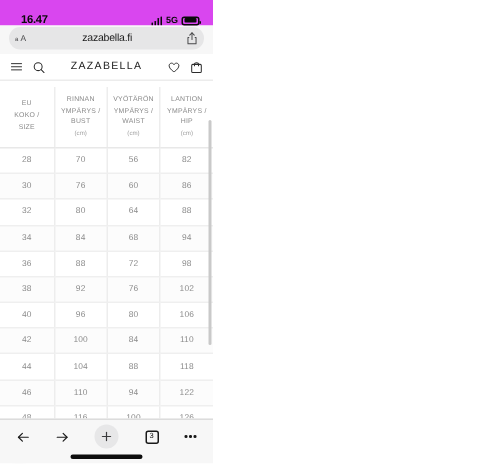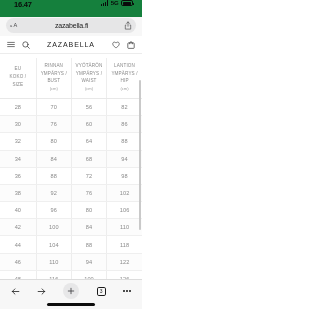--- a/index.html
+++ b/index.html
@@ -8,22 +8,22 @@
     background:#fff;
     font-family:"Liberation Sans", sans-serif;
     overflow:hidden;
     -webkit-font-smoothing:antialiased;
   }
   .phone { width:142px; height:309px; position:relative; background:#fff; display:flex; flex-direction:column; }
 
   
   .statusbar {
     height:17px; flex:0 0 17px;
-    background:#15803d;
-    display:flex; align-items:flex-start; justify-content:space-between;
+    background:#d946ef;
+    display:flex; align-items:flex-end; justify-content:space-between;
     padding:0 9px 0 14px;
   }
   .sb-time { font-size:7.5px; font-weight:700; color:#0a0a0a; letter-spacing:-0.2px; }
   .sb-right { display:flex; align-items:center; gap:2.5px; }
   .bars { display:flex; align-items:flex-end; gap:0.7px; height:6px; }
   .bars i { width:1.3px; background:#0a0a0a; display:block; border-radius:0.3px; }
   .bars i:nth-child(1){height:2px;} .bars i:nth-child(2){height:3.2px;}
   .bars i:nth-child(3){height:4.5px;} .bars i:nth-child(4){height:6px;}
   .sb-net { font-size:6px; font-weight:600; color:#0a0a0a; letter-spacing:-0.1px; }
   .batt { width:12px; height:6.4px; border:0.8px solid #0a0a0a; border-radius:1.8px; position:relative; padding:0.8px; }

